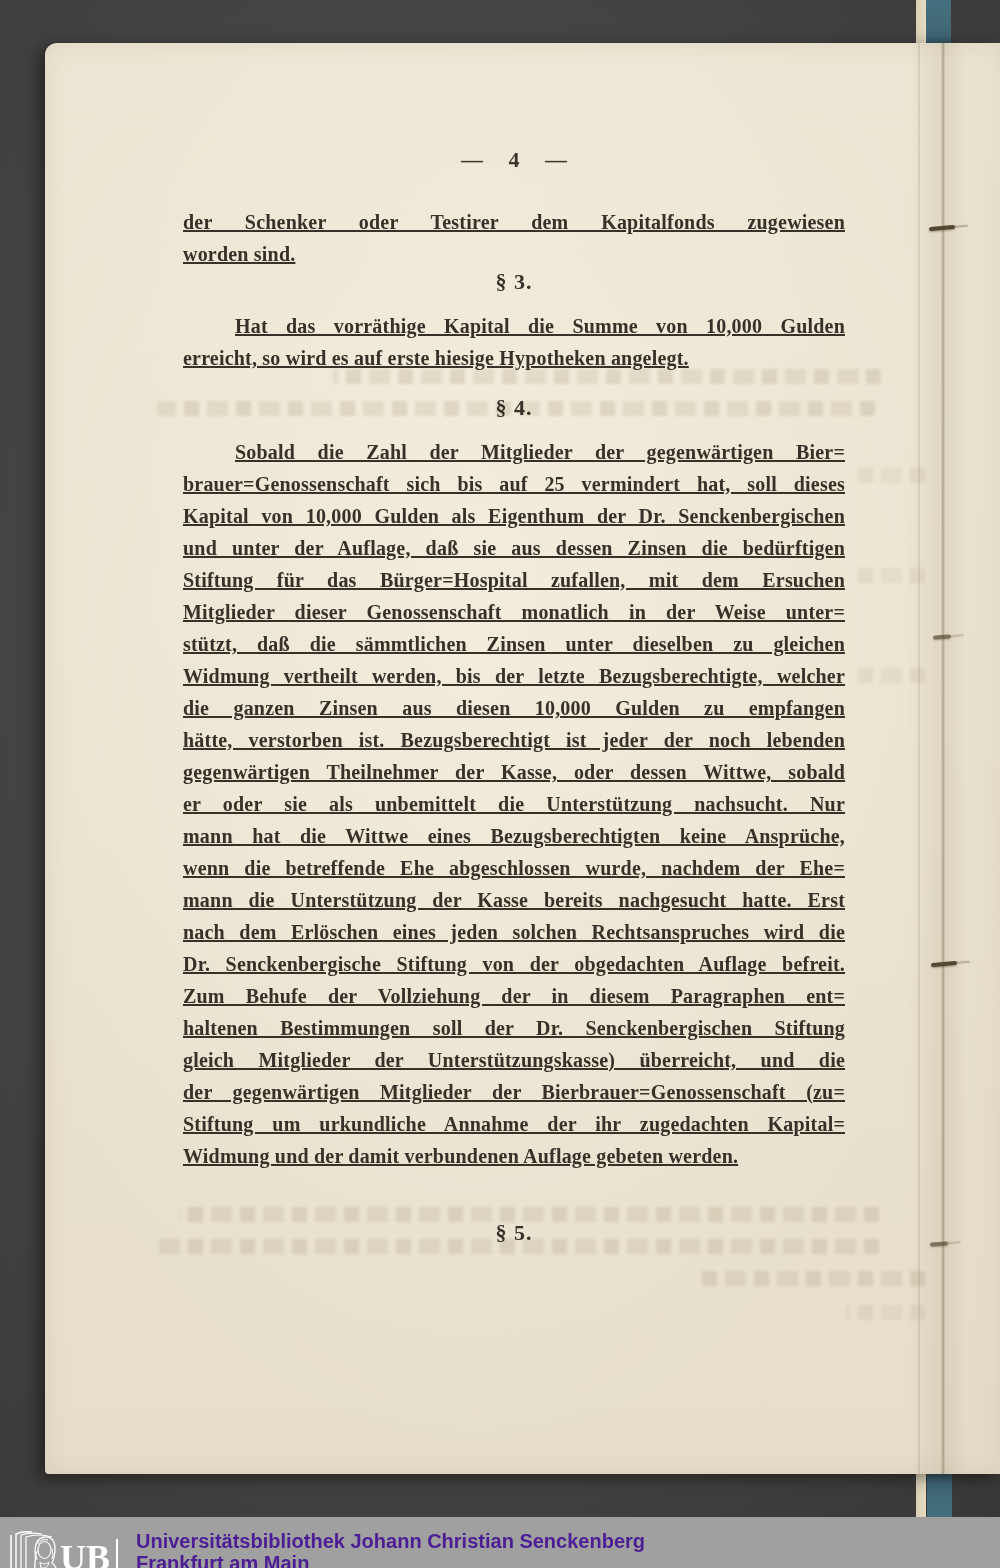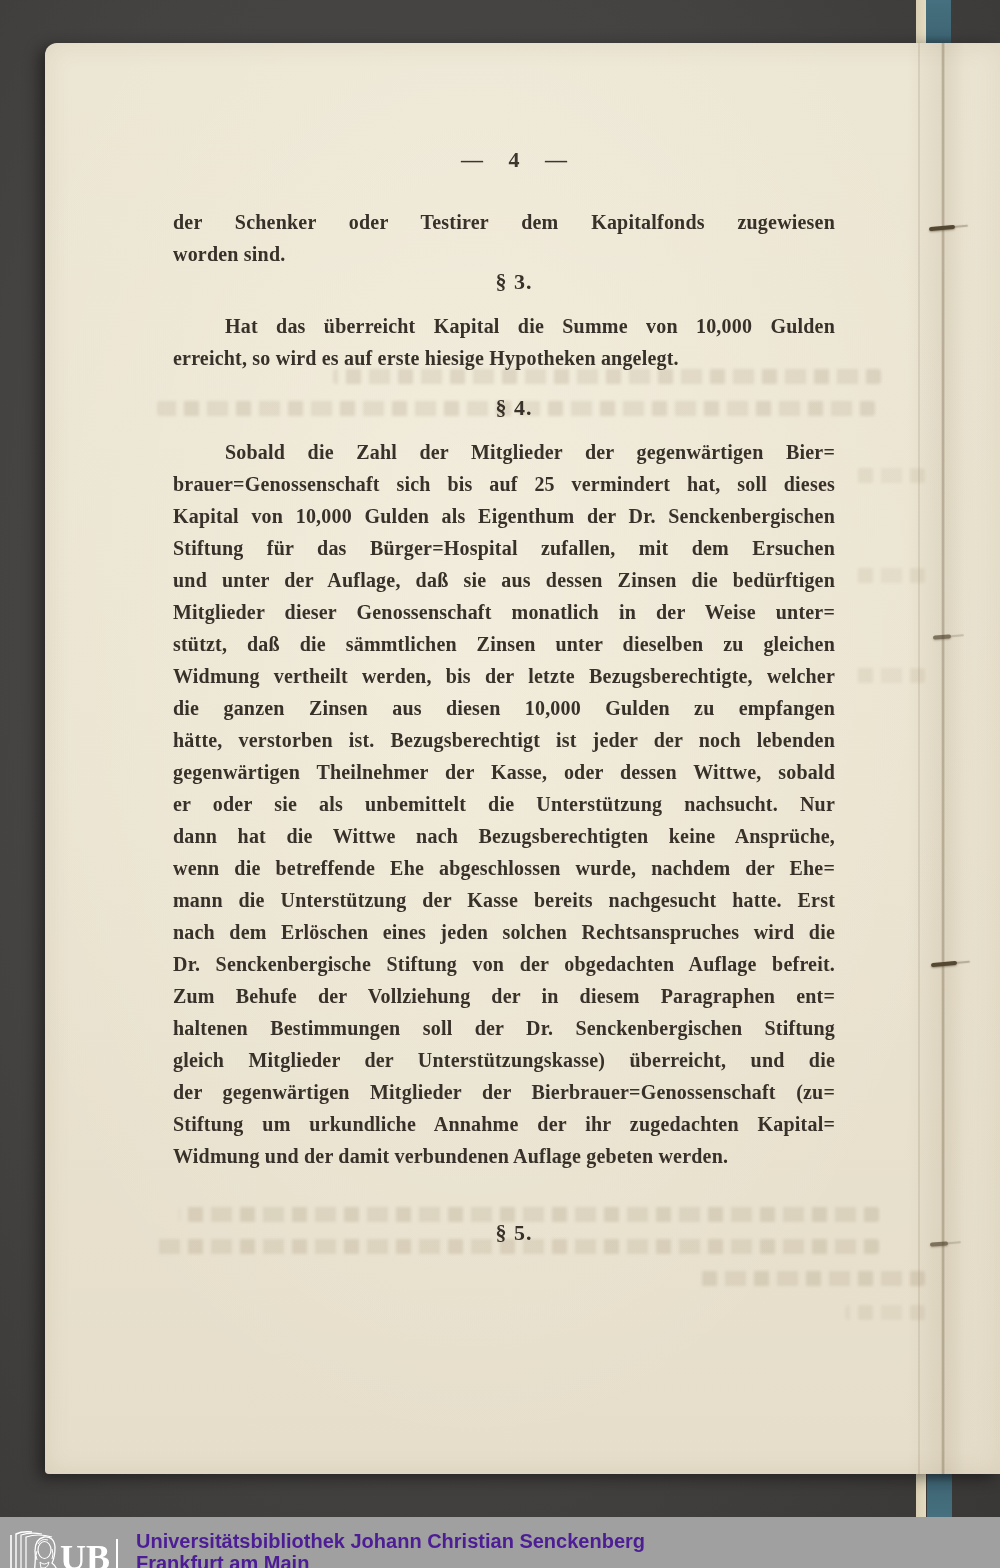--- a/index.html
+++ b/index.html
@@ -23,21 +23,21 @@
   }
   .crease-main {
     position:absolute; top:0; bottom:0; left:896px; width:4px;
     background:linear-gradient(to right, rgba(110,92,62,0), rgba(104,86,56,.42), rgba(110,92,62,.05));
   }
   .crease-soft {
     position:absolute; top:0; bottom:0; left:873px; width:2px;
     background:rgba(110,92,62,.14);
   }
   
-  .textblock { position:absolute; left:128px; width:662px; color:#38312a; }
+  .textblock { position:absolute; left:138px; width:662px; color:#38312a;text-decoration:underline; }
   .tline {
     font-size:20px; line-height:32px; font-weight:700;
     text-align:justify; text-align-last:justify; white-space:normal;
     letter-spacing:.2px;
   }
   .tline.flush { text-align:center; text-align-last:left; }
   .tline.indent { text-indent:52px; }
   .sec-head {
     position:absolute; left:138px; width:662px; text-align:center;
     font-size:22px; font-weight:700; color:#38312a; letter-spacing:1px;
@@ -111,39 +111,39 @@
 
     <div class="page-number" style="top:104px;">— 4 —</div>
 
     <div class="textblock" style="top:163px;">
         <div class="tline">der Schenker oder Testirer dem Kapitalfonds zugewiesen</div>
         <div class="tline flush">worden sind.</div>
       </div>
 
     <div class="sec-head" style="top:226px;">§ 3.</div>
     <div class="textblock" style="top:267px;">
-        <div class="tline indent">Hat das überreicht Kapital die Summe von 10,000 Gulden</div>
+        <div class="tline indent">Hat das vorräthige Kapital die Summe von 10,000 Gulden</div>
         <div class="tline flush">erreicht, so wird es auf erste hiesige Hypotheken angelegt.</div>
       </div>
 
     <div class="sec-head" style="top:352px;">§ 4.</div>
     <div class="textblock" style="top:393px;">
         <div class="tline indent">Sobald die Zahl der Mitglieder der gegenwärtigen Bier=</div>
         <div class="tline">brauer=Genossenschaft sich bis auf 25 vermindert hat, soll dieses</div>
         <div class="tline">Kapital von 10,000 Gulden als Eigenthum der Dr. Senckenbergischen</div>
+        <div class="tline">und unter der Auflage, daß sie aus dessen Zinsen die bedürftigen</div>
         <div class="tline">Stiftung für das Bürger=Hospital zufallen, mit dem Ersuchen</div>
-        <div class="tline">und unter der Auflage, daß sie aus dessen Zinsen die bedürftigen</div>
         <div class="tline">Mitglieder dieser Genossenschaft monatlich in der Weise unter=</div>
         <div class="tline">stützt, daß die sämmtlichen Zinsen unter dieselben zu gleichen</div>
         <div class="tline">Widmung vertheilt werden, bis der letzte Bezugsberechtigte, welcher</div>
         <div class="tline">die ganzen Zinsen aus diesen 10,000 Gulden zu empfangen</div>
         <div class="tline">hätte, verstorben ist.  Bezugsberechtigt ist jeder der noch lebenden</div>
         <div class="tline">gegenwärtigen Theilnehmer der Kasse, oder dessen Wittwe, sobald</div>
         <div class="tline">er oder sie als unbemittelt die Unterstützung nachsucht.  Nur</div>
-        <div class="tline">dann hat die Wittwe nach Bezugsberechtigten keine Ansprüche,</div>
+        <div class="tline">mann hat die Wittwe eines Bezugsberechtigten keine Ansprüche,</div>
         <div class="tline">wenn die betreffende Ehe abgeschlossen wurde, nachdem der Ehe=</div>
         <div class="tline">mann die Unterstützung der Kasse bereits nachgesucht hatte.  Erst</div>
         <div class="tline">nach dem Erlöschen eines jeden solchen Rechtsanspruches wird die</div>
         <div class="tline">Dr. Senckenbergische Stiftung von der obgedachten Auflage befreit.</div>
         <div class="tline">Zum Behufe der Vollziehung der in diesem Paragraphen ent=</div>
         <div class="tline">haltenen Bestimmungen soll der Dr. Senckenbergischen Stiftung</div>
         <div class="tline">gleich Mitglieder der Unterstützungskasse) überreicht, und die</div>
         <div class="tline">der gegenwärtigen Mitglieder der Bierbrauer=Genossenschaft (zu=</div>
         <div class="tline">Stiftung um urkundliche Annahme der ihr zugedachten Kapital=</div>
         <div class="tline flush">Widmung und der damit verbundenen Auflage gebeten werden.</div>

